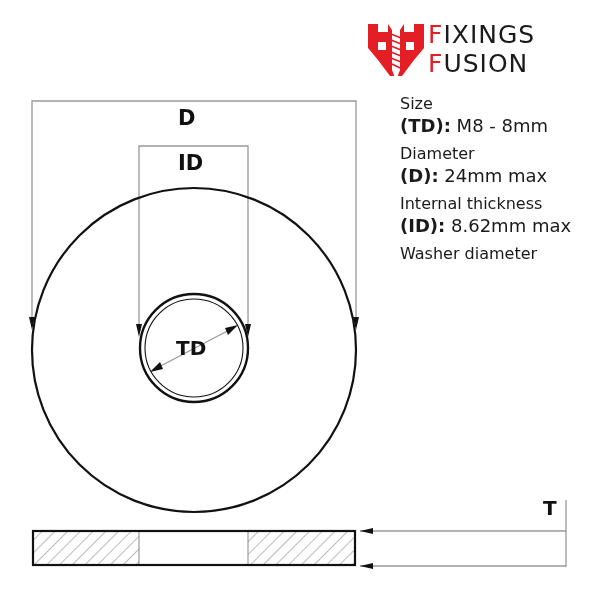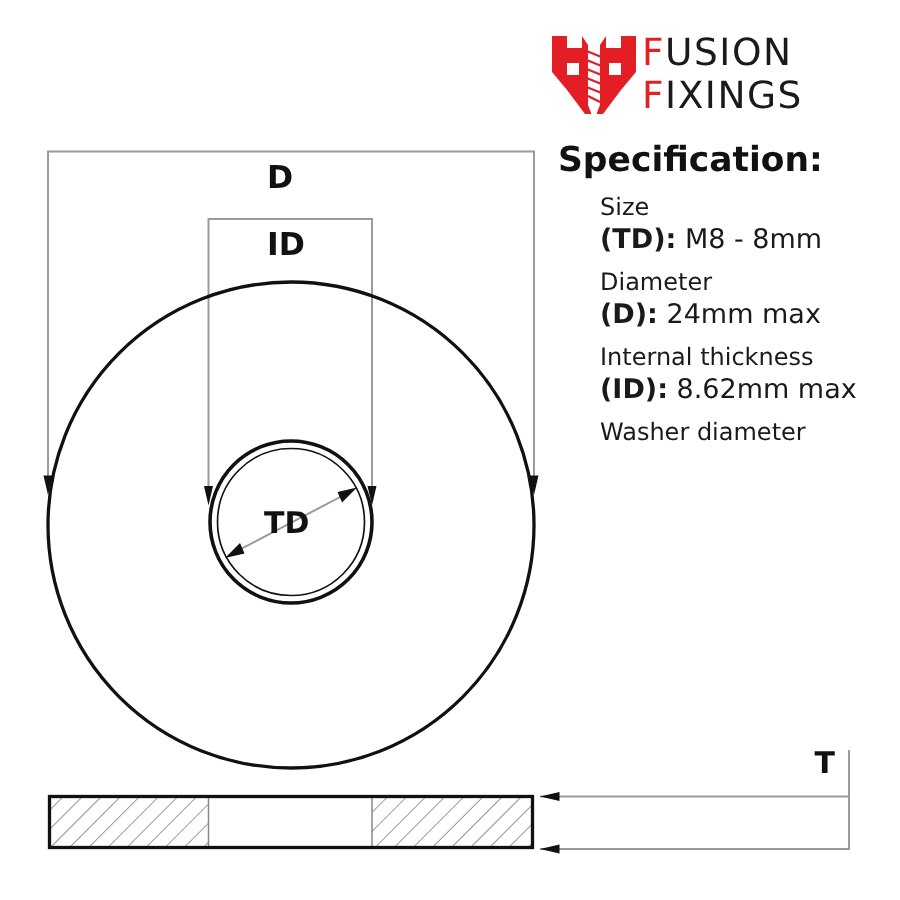--- a/index.html
+++ b/index.html
@@ -92,27 +92,26 @@
     <g stroke="#e31e24" stroke-width="1.6">
       <line x1="25" y1="14" x2="35" y2="18"></line>
       <line x1="25" y1="20" x2="35" y2="24"></line>
       <line x1="25" y1="26" x2="35" y2="30"></line>
       <line x1="25" y1="32" x2="35" y2="36"></line>
       <line x1="25" y1="38" x2="35" y2="42"></line>
       <line x1="26" y1="44" x2="34" y2="48"></line>
     </g>
   </svg>
   <div class="brand" style="left:62px;top:0;">
+    <div><span class="first">F</span><span>IXINGS</span></div>
     <div><span class="first">F</span><span>USION</span></div>
-    <div><span class="first">F</span><span>IXINGS</span></div>
   </div>
 </div>
 
 <div class="spec">
-  <div class="spec-title">Specification:</div>
 
   <div class="spec-item">
     <div class="spec-name">Size</div>
     <div class="spec-val"><span class="code">(TD):</span> <span>M8 - 8mm</span></div>
   </div>
 
   <div class="spec-item">
     <div class="spec-name">Diameter</div>
     <div class="spec-val"><span class="code">(D):</span> <span>24mm max</span></div>
   </div>

